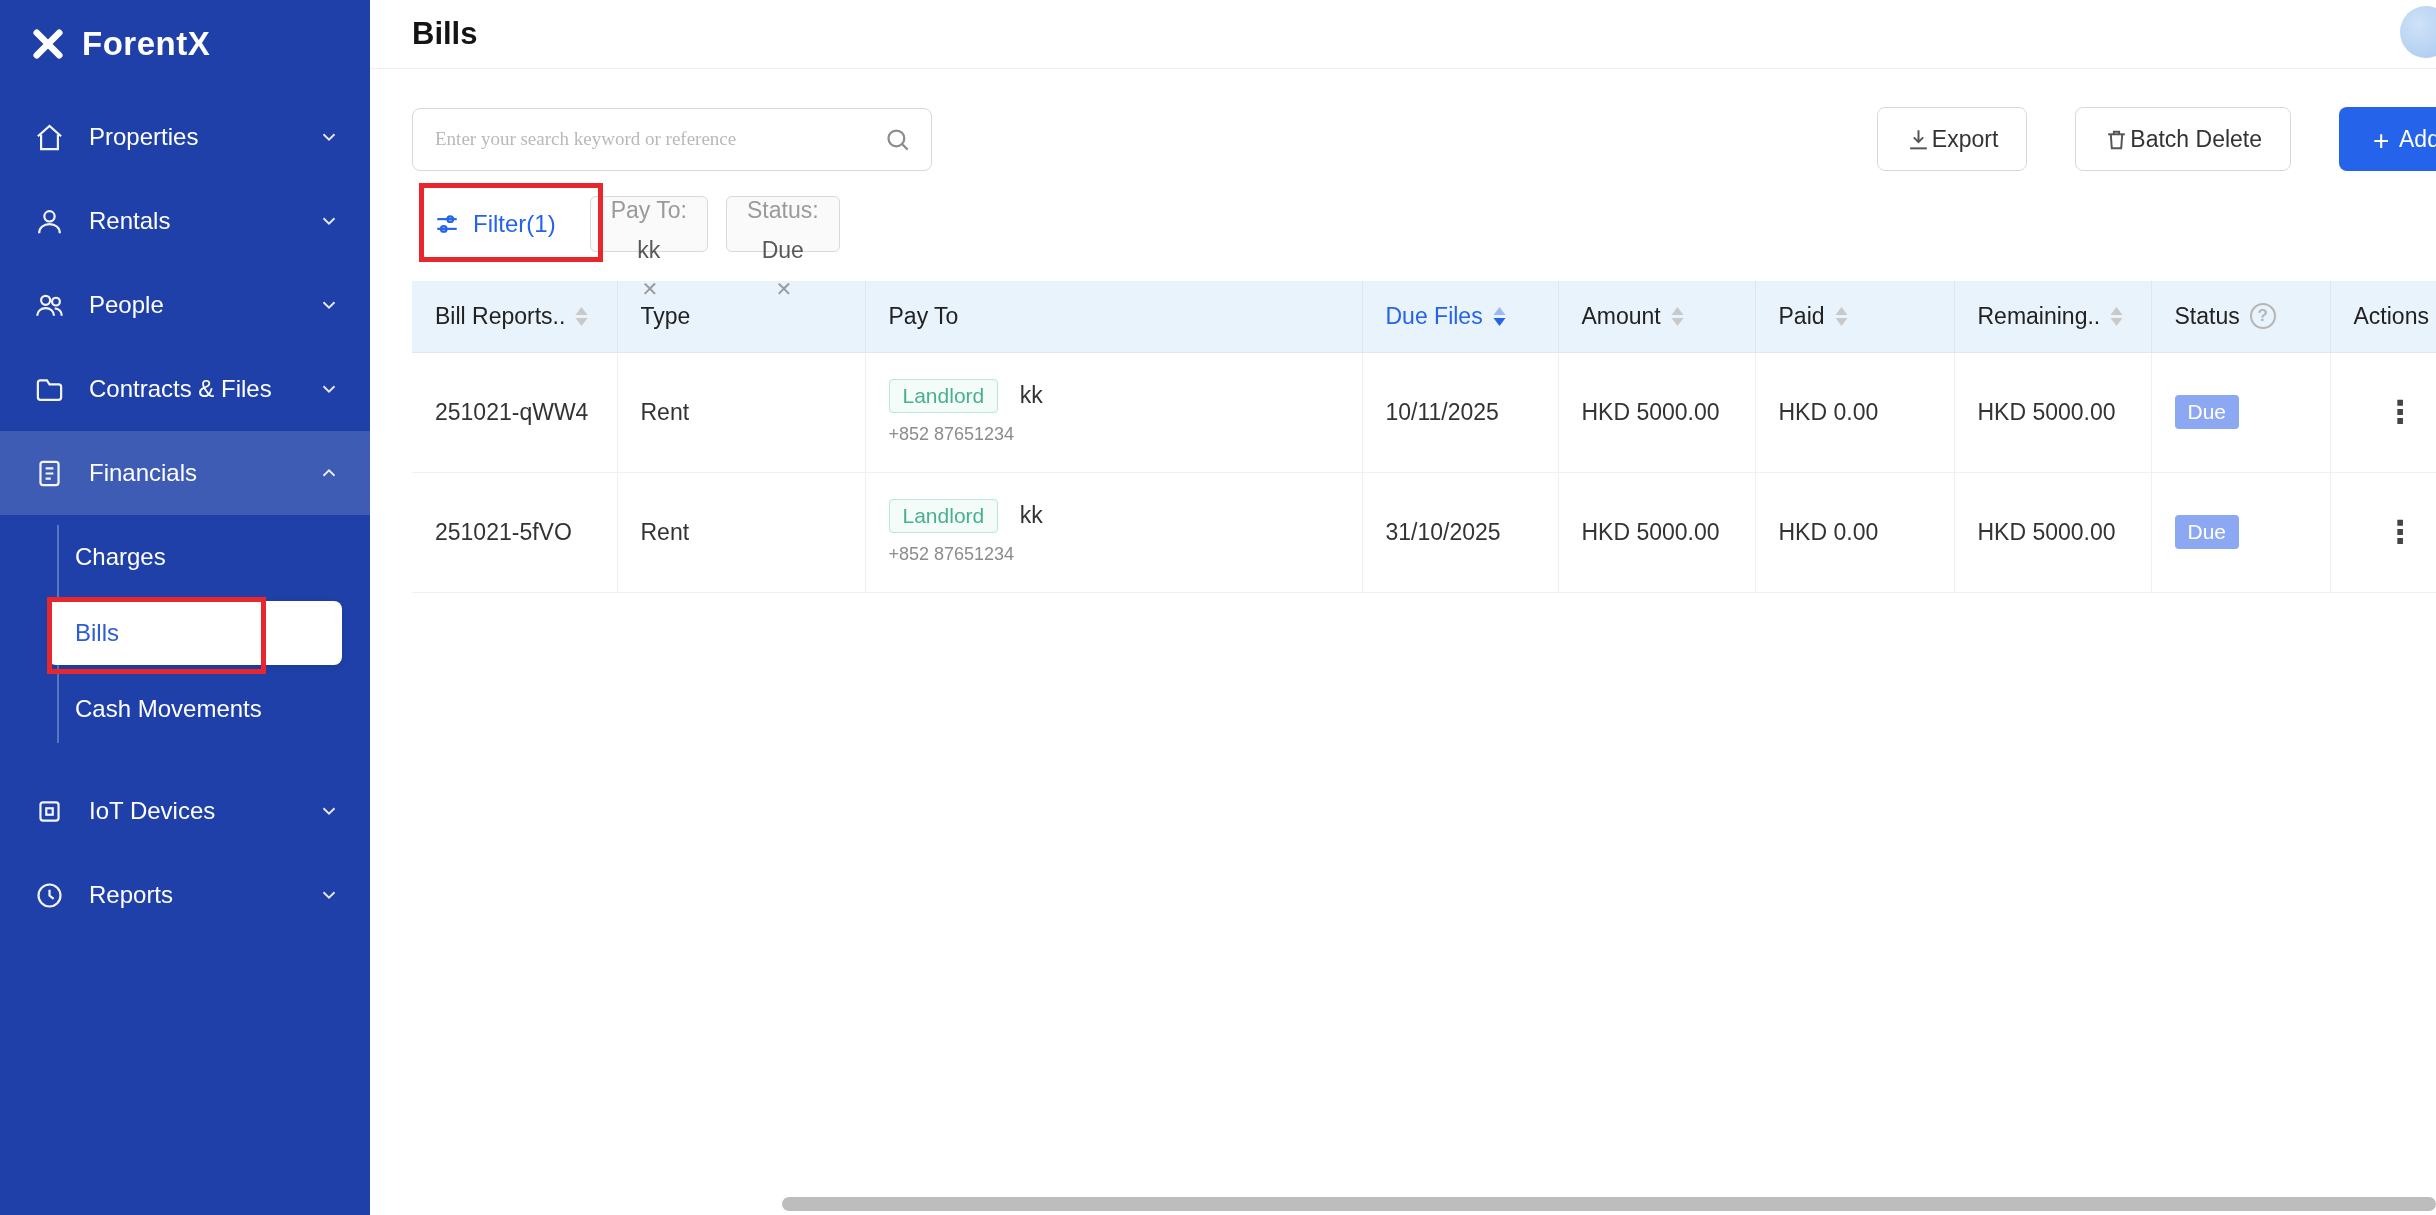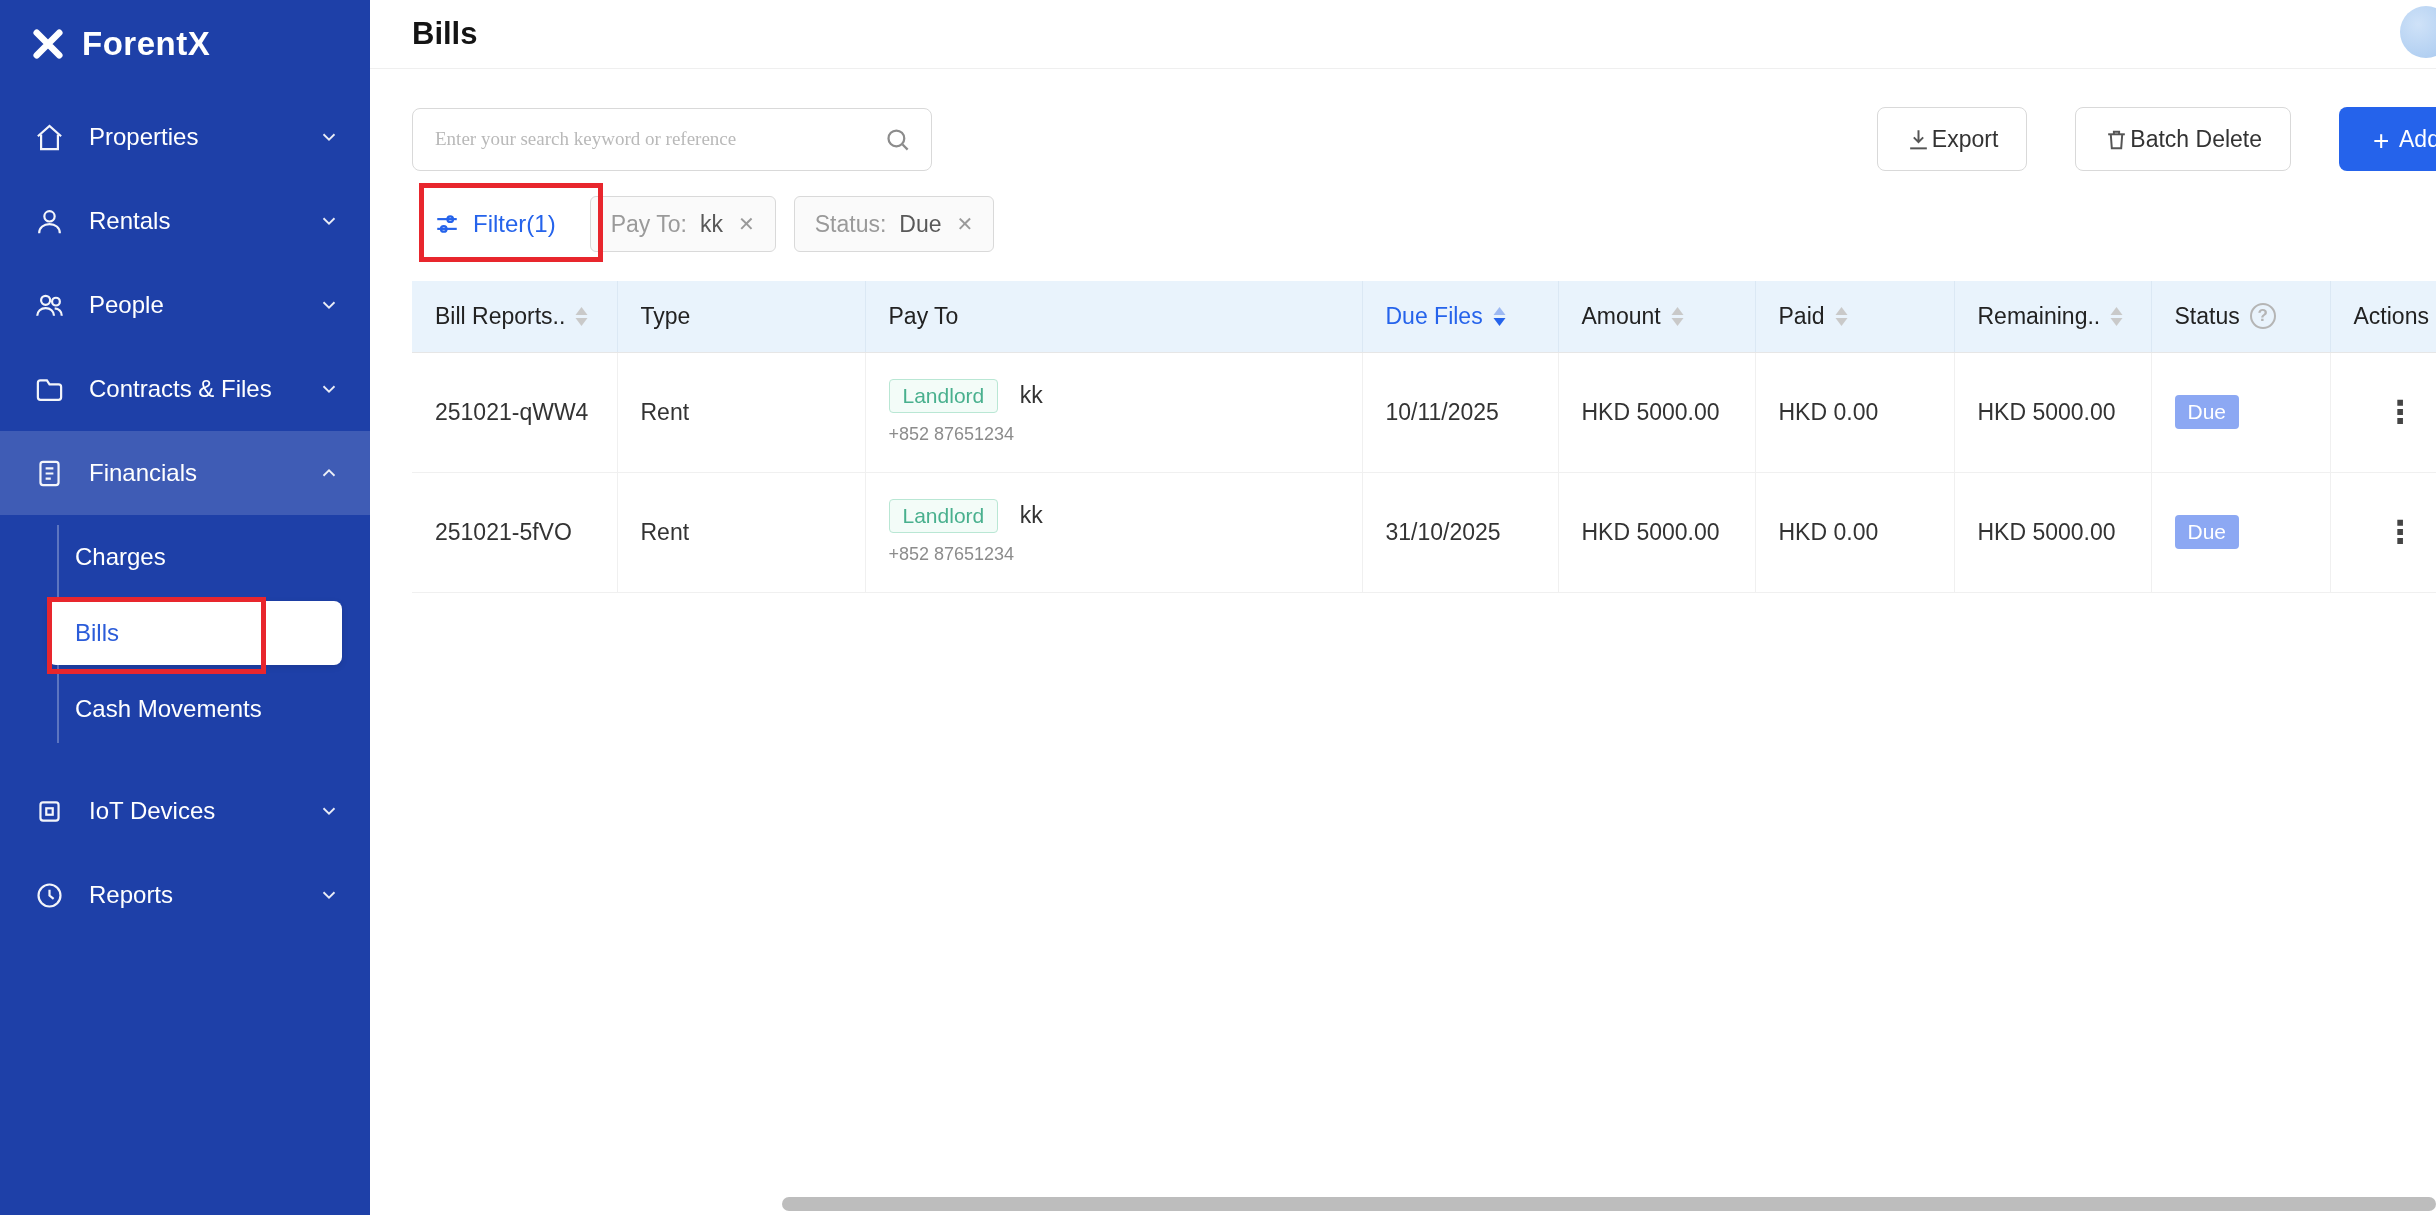--- a/index.html
+++ b/index.html
@@ -50,21 +50,21 @@
   .btn-icon svg{width:100%;height:100%;}
   .btn-primary{background:#2563eb;border:none;color:#fff;margin-right:-75px;padding:0 34px;}
   .btn-primary .btn-icon{color:#fff;}
   .plus-glyph{font-size:28px;line-height:1;}
 
   
   .filter-row{margin-top:24px;display:flex;align-items:center;height:58px;}
   .filter-btn{display:inline-flex;align-items:center;gap:13px;color:#2563eb;font-size:24px;padding:0 16px;height:56px;cursor:pointer;margin-left:6px;}
   .filter-icon{width:26px;height:26px;display:inline-flex;}
   .filter-icon svg{width:100%;height:100%;}
-  .chip{display:inline-flex;align-items:center;gap:13px;border:1px solid #d9d9d9;background:#fafafa;border-radius:6px;height:56px;padding:0 20px;font-size:23px;margin-left:18px;box-sizing:border-box;white-space:nowrap;}
+  .chip{display:inline-flex;align-items:center;gap:13px;border:1px solid #d9d9d9;background:#fafafa;border-radius:6px;height:56px;padding:0 20px;font-size:23px;margin-left:18px;box-sizing:border-box;white-space:nowrap;flex-direction:column;}
   .chip-label{color:#9a9a9a;}
   .chip-value{color:#595959;}
   .chip-close{color:#9a9a9a;font-size:20px;cursor:pointer;padding-left:2px;}
 
   
   .table-wrap{margin-top:28px;}
   table.bills{border-collapse:collapse;table-layout:fixed;width:2058px;}
   .bills th{background:#e9f3fc;height:71px;font-weight:500;font-size:23px;color:#222;text-align:left;padding:0 23px;border-right:1px solid #dbe8f4;border-bottom:1px solid #e6e6e6;box-sizing:border-box;white-space:nowrap;overflow:hidden;}
   .bills th:last-child{border-right:none;}
   .bills td{height:120px;font-size:23px;color:#333;padding:0 23px;border-right:1px solid #f0f0f0;border-bottom:1px solid #f0f0f0;vertical-align:middle;background:#fff;box-sizing:border-box;white-space:nowrap;overflow:hidden;}

